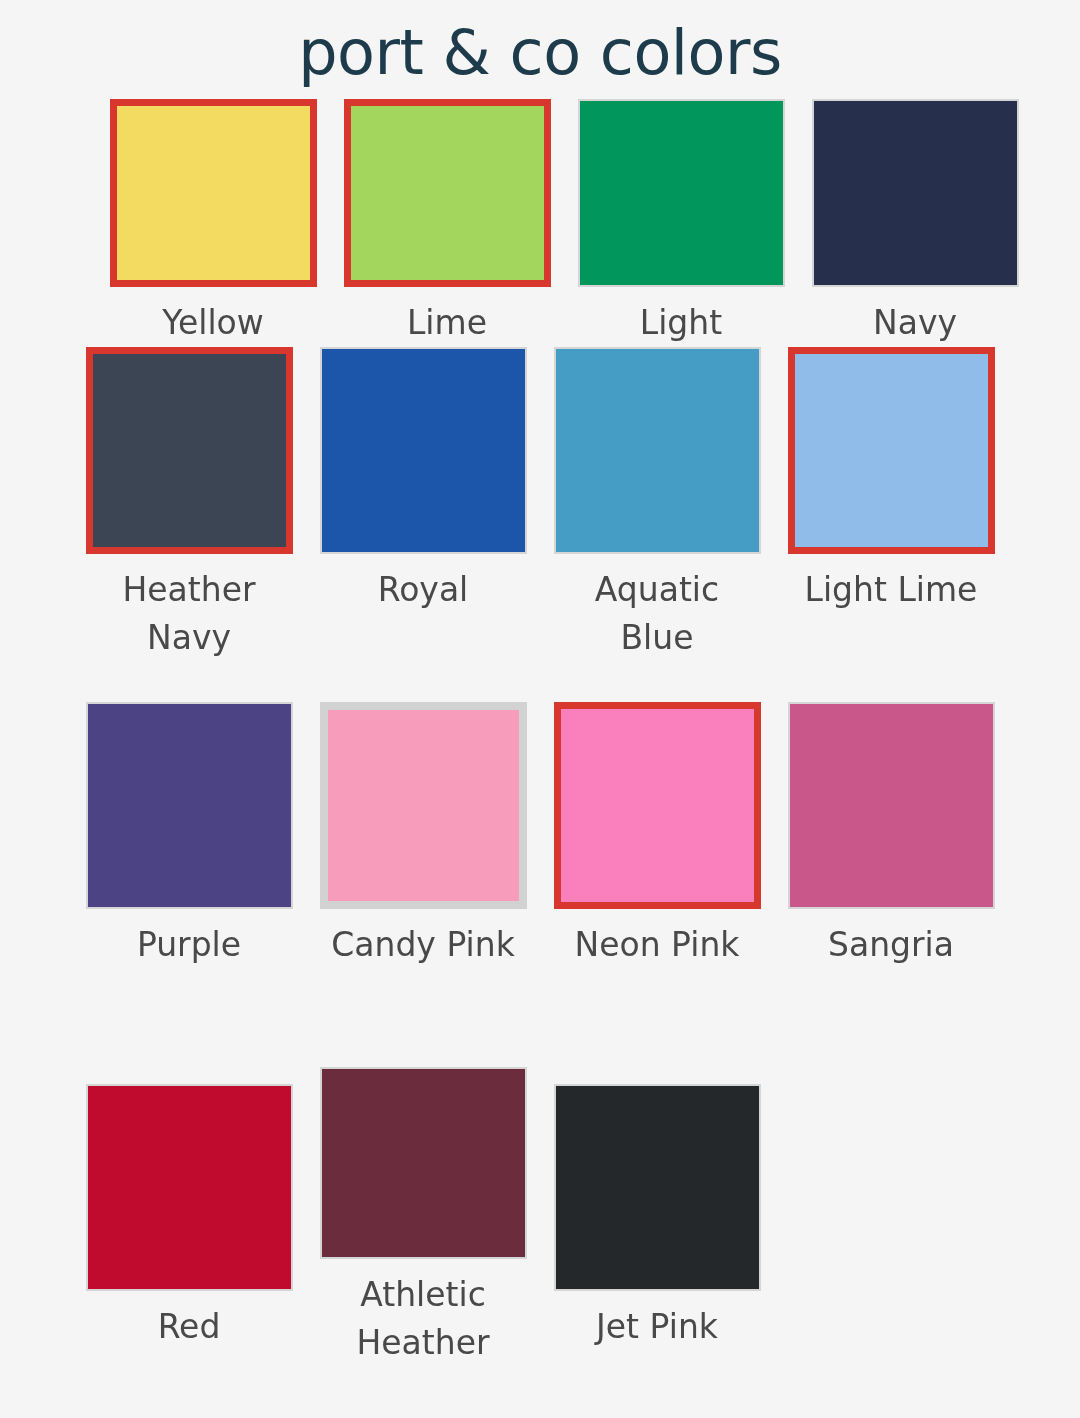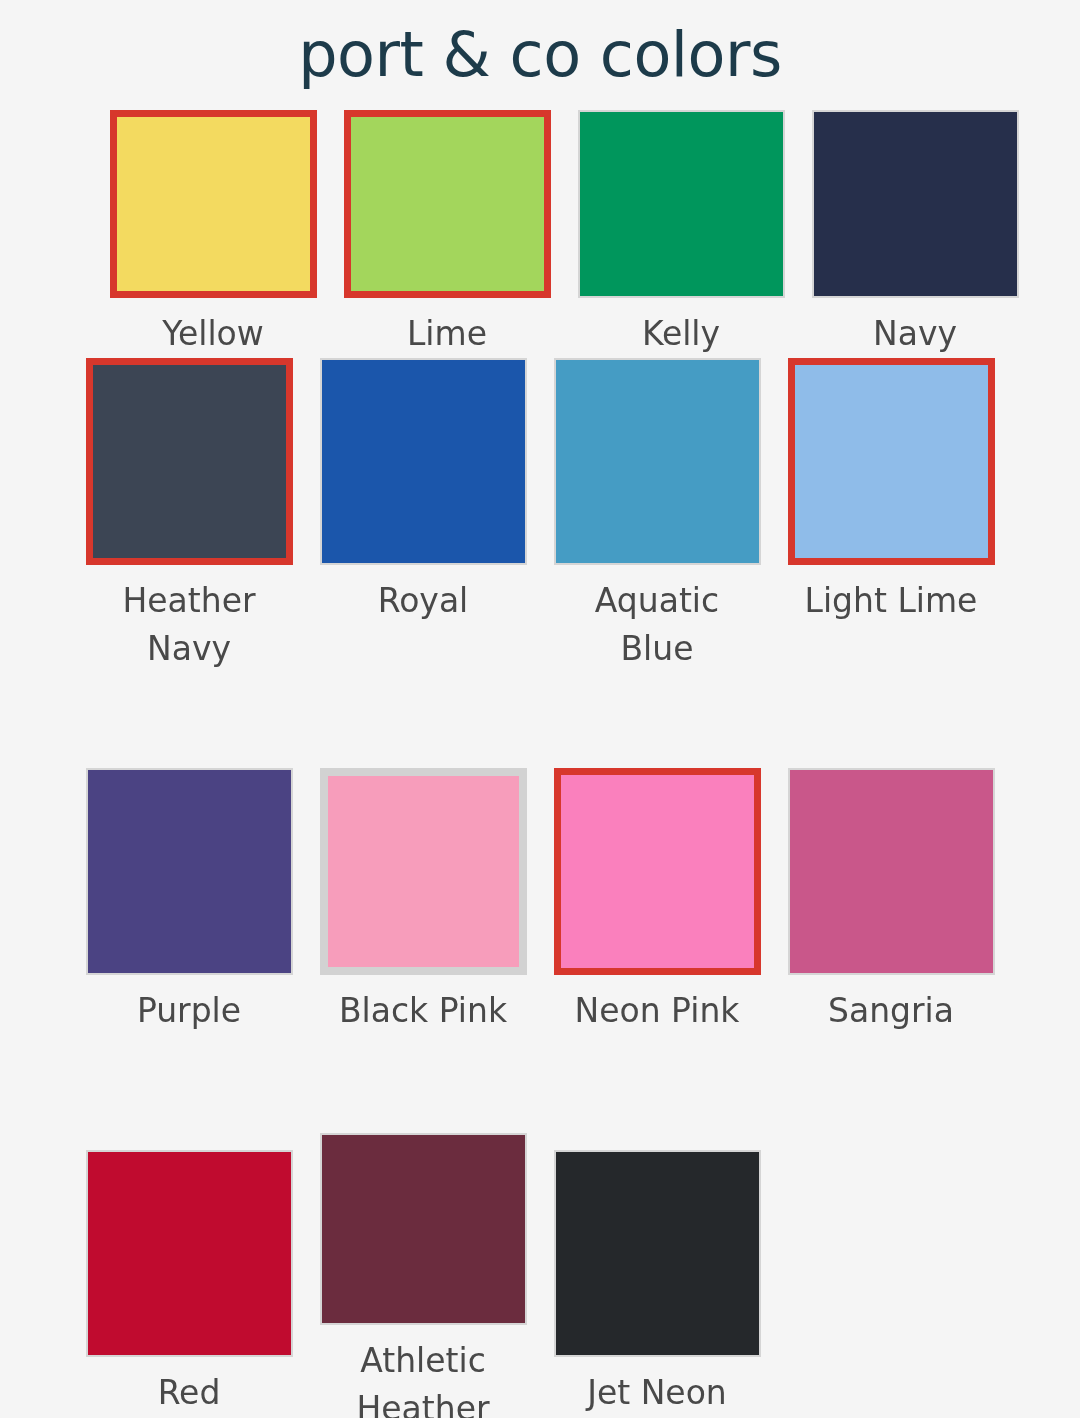--- a/index.html
+++ b/index.html
@@ -15,21 +15,22 @@
     overflow: hidden;
   }
   #page {
     position: relative;
     width: 1080px;
     height: 1418px;
     background: #f5f5f5;
     box-sizing: border-box;
   }
   #page-title {
-    margin: 16px;
+    margin: 0;
+    padding-top: 14px;
     text-align: center;
     font-family: "DejaVu Sans", "Liberation Sans", sans-serif;
     font-weight: 400;
     font-size: 62px;
     line-height: 78px;
     letter-spacing: -0.5px;
     color: #1d3b4a;
     white-space: nowrap;
   }
   #swatch-grid {
@@ -74,21 +75,21 @@
     font-family: "DejaVu Sans", "Liberation Sans", sans-serif;
     font-weight: 400;
     font-size: 33px;
     line-height: 48px;
     color: #494949;
     margin-top: 12px;
     word-spacing: 0px;
   }
   
   .swatch-cell.row-0 { height: 248px; padding-left: 24px; }
-  .swatch-cell.row-1 { height: 410px; }
+  .swatch-cell.row-1 { height: 355px; }
   .swatch-cell.row-2 { height: 365px; }
   .swatch-cell.row-3 { height: 300px; justify-content: center; }
 </style>
 </head>
 <body>
 
 <div id="page">
 
   <h1 id="page-title">port &amp; co colors</h1>
 
@@ -102,21 +103,21 @@
       <div class="swatch-cell row-0">
         <div class="swatch-chip-wrap">
           <div class="swatch-chip sel-red" style="background: rgb(163, 214, 92);"></div>
         </div>
         <div class="swatch-label">Lime</div>
       </div>
       <div class="swatch-cell row-0">
         <div class="swatch-chip-wrap">
           <div class="swatch-chip sel-gray-thin" style="background: rgb(0, 150, 92);"></div>
         </div>
-        <div class="swatch-label">Kelly</div>
+        <div class="swatch-label">Light</div>
       </div>
       <div class="swatch-cell row-0">
         <div class="swatch-chip-wrap">
           <div class="swatch-chip sel-gray-thin" style="background: rgb(38, 47, 75);"></div>
         </div>
         <div class="swatch-label">Navy</div>
       </div>
       <div class="swatch-cell row-1">
         <div class="swatch-chip-wrap">
           <div class="swatch-chip sel-red" style="background: rgb(60, 69, 84);"></div>
@@ -144,21 +145,21 @@
       <div class="swatch-cell row-2">
         <div class="swatch-chip-wrap">
           <div class="swatch-chip sel-gray-thin" style="background: rgb(75, 67, 131);"></div>
         </div>
         <div class="swatch-label">Purple</div>
       </div>
       <div class="swatch-cell row-2">
         <div class="swatch-chip-wrap">
           <div class="swatch-chip sel-gray-thick" style="background: rgb(247, 157, 187);"></div>
         </div>
-        <div class="swatch-label">Black Pink</div>
+        <div class="swatch-label">Candy Pink</div>
       </div>
       <div class="swatch-cell row-2">
         <div class="swatch-chip-wrap">
           <div class="swatch-chip sel-red" style="background: rgb(250, 128, 189);"></div>
         </div>
         <div class="swatch-label">Neon Pink</div>
       </div>
       <div class="swatch-cell row-2">
         <div class="swatch-chip-wrap">
           <div class="swatch-chip sel-gray-thin" style="background: rgb(201, 87, 138);"></div>
@@ -174,17 +175,17 @@
       <div class="swatch-cell row-3">
         <div class="swatch-chip-wrap">
           <div class="swatch-chip sel-gray-thin" style="background: rgb(107, 44, 62);"></div>
         </div>
         <div class="swatch-label">Athletic Heather</div>
       </div>
       <div class="swatch-cell row-3">
         <div class="swatch-chip-wrap">
           <div class="swatch-chip sel-gray-thin" style="background: rgb(37, 40, 43);"></div>
         </div>
-        <div class="swatch-label">Jet Neon</div>
+        <div class="swatch-label">Jet Pink</div>
       </div>
     </div>
 
 </div>
 
 </body></html>

